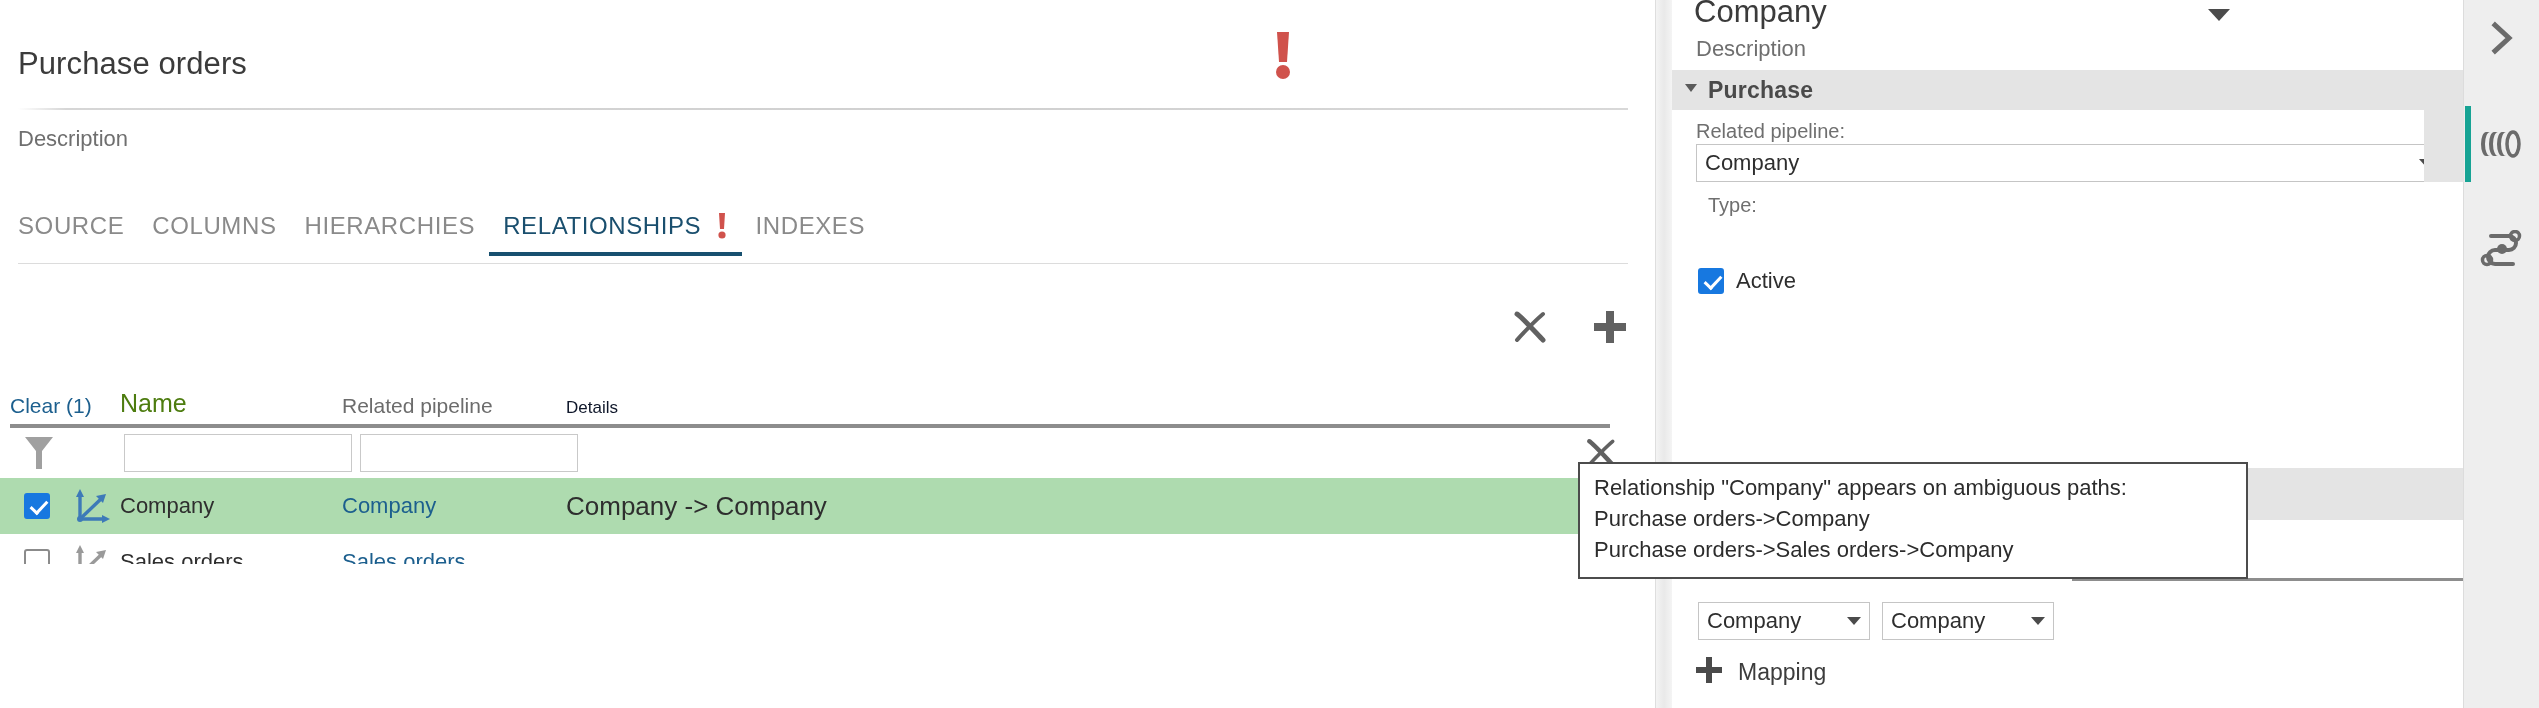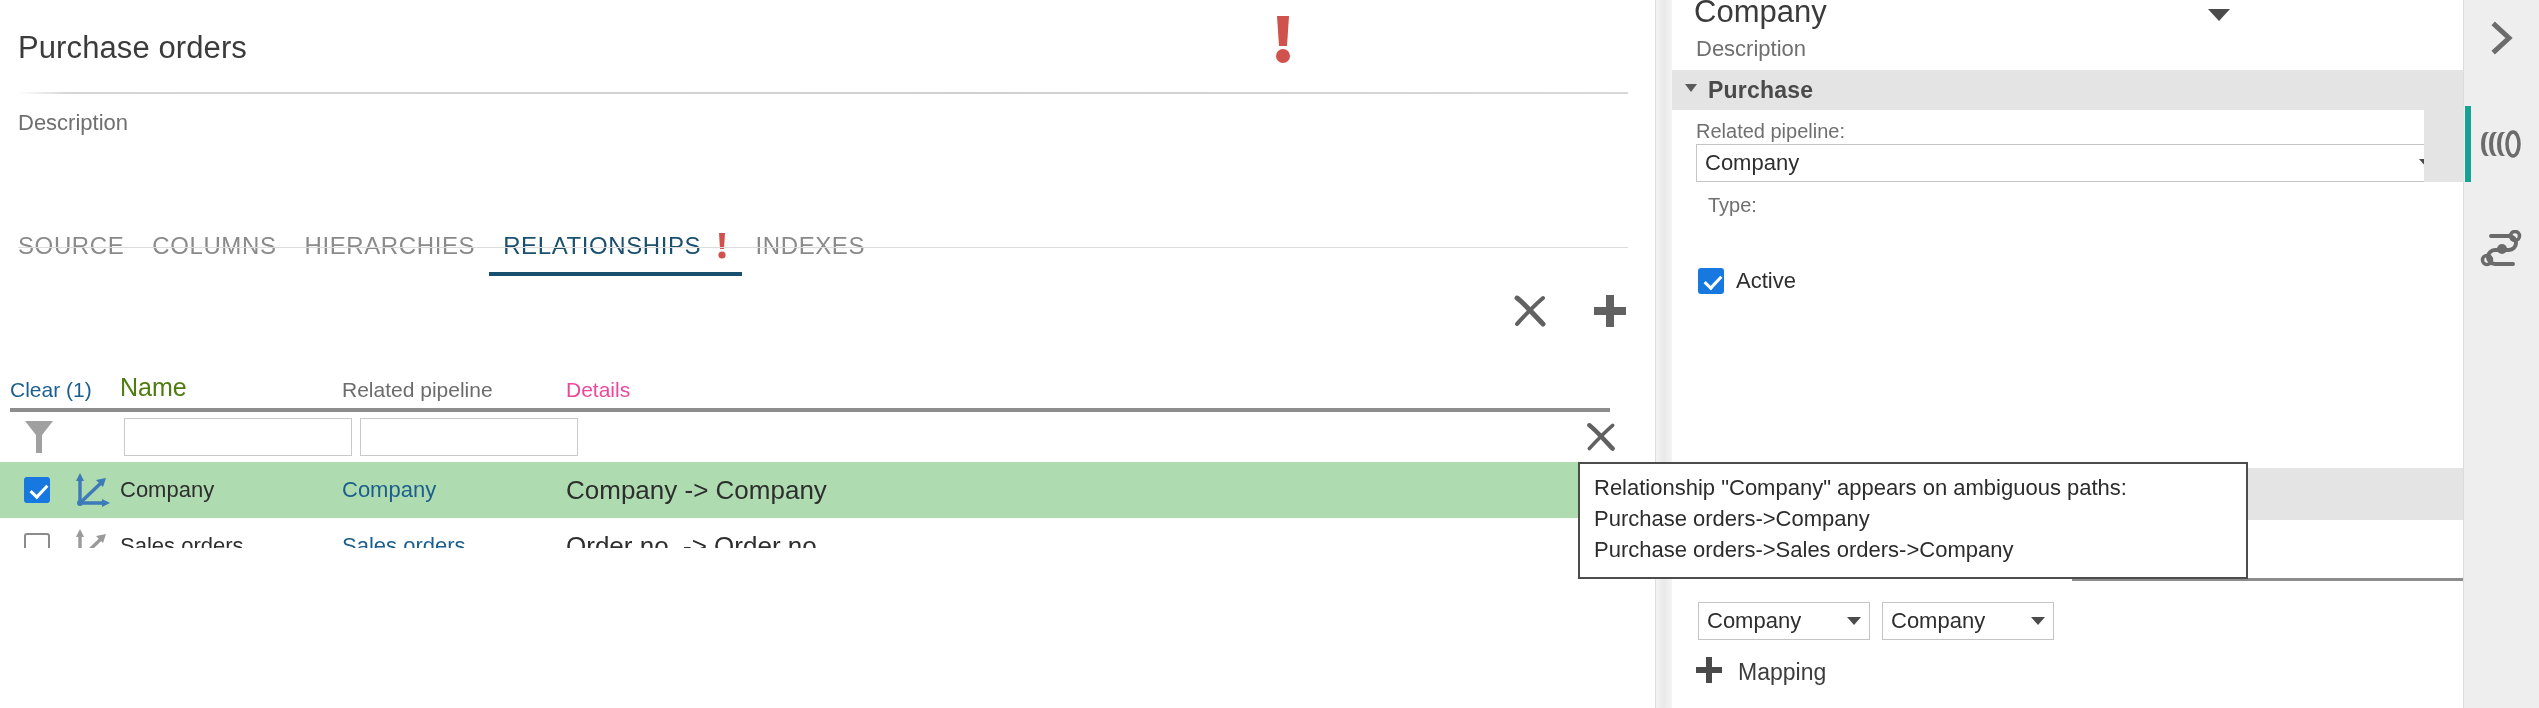--- a/index.html
+++ b/index.html
@@ -6,21 +6,21 @@
   html, body {
     width: 2539px; height: 708px;
     background: #ffffff;
     font-family: "Liberation Sans", sans-serif;
     overflow: hidden;
   }
   #root { position: relative; width: 2539px; height: 708px; }
 
   
   .main-pane {
-    position: absolute; left: 0; top: 0;
+    position: absolute; left: 0; top: 16px;
     width: 1655px; height: 548px;
     background: #fff;
     overflow: hidden;
   }
 
   .page-title {
     position: absolute; left: 18px; top: 30px;
     font-size: 31px; font-weight: 400; color: #3b3b3b;
     letter-spacing: .1px;
     white-space: nowrap;
@@ -45,21 +45,21 @@
     display: flex; align-items: flex-end; gap: 0px;
   }
   .tab {
     position: relative;
     font-size: 24px; letter-spacing: .6px;
     color: #8a8a8a;
     padding: 0 14px 16px 14px;
     white-space: nowrap;
     cursor: pointer;
   }
-  .tab:first-child { padding-left: 0; margin-top: 36px; }
+  .tab:first-child { padding-left: 0; }
   .tab.active { color: #1a4f6e; font-weight: 400; }
   .tab.active::after {
     content: ""; position: absolute; left: 0; right: 0; bottom: 0;
     height: 4px; background: #17506f;
   }
   .tab .tabwarn {
     display: inline-block; width: 12px; height: 26px;
     vertical-align: -5px; margin-left: 7px;
   }
   .tabs-rule {
@@ -80,21 +80,21 @@
   }
   .grid-head {
     display: flex; align-items: flex-end;
     height: 32px;
     padding-left: 10px;
     margin-top: 12px;
   }
   .col-clear  { width: 110px; color: #1c5f8e; font-size: 21px; cursor: pointer; }
   .col-name   { width: 222px; color: #4d7c0f; font-size: 25px; }
   .col-rel    { width: 224px; color: #6c6c6c; font-size: 21px; }
-  .col-det    { width: 660px; color: #ec4899; font-size: 21px; }
+  .col-det    { width: 660px; color: #0f172a; font-size: 17px; }
 
   .grid-head-rule {
     margin: 6px 0 0 10px;
     width: 1600px; height: 4px; background: #8d8d8d;
   }
 
   
   .filter-row {
     display: flex; align-items: center; height: 50px; padding-left: 10px;
     position: relative;
@@ -351,21 +351,20 @@
                 <path d="M9 34 L31 13"></path>
             </g>
             <polygon points="9,4 5,12 13,12" fill="#9a9a9a"></polygon>
             <polygon points="39,34 31,30 31,38" fill="#9a9a9a"></polygon>
             <polygon points="35,9 25,11 32,18" fill="#9a9a9a"></polygon>
             <circle cx="9" cy="34" r="3" fill="#9a9a9a"></circle>
           </svg>
         </div>
         <div class="cell-name">Sales orders</div>
         <div class="cell-rel">Sales orders</div>
-        <div class="cell-det">Order no. -&gt; Order no.</div>
         <div class="row-warn">
           <svg width="18" height="40" viewBox="0 0 18 40">
             <polygon points="4,1 14,1 12,25 6,25" fill="#d0524c"></polygon>
             <circle cx="9" cy="33" r="5.5" fill="#d0524c"></circle>
           </svg>
         </div>
       </div>
     </div>
   </div>
 

